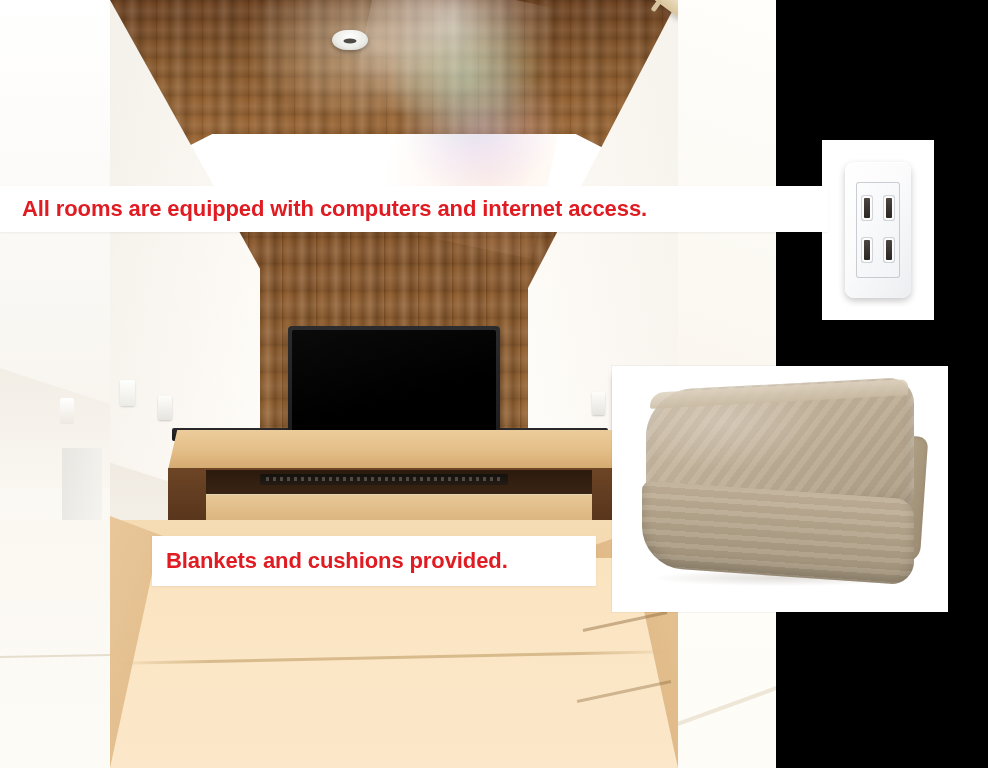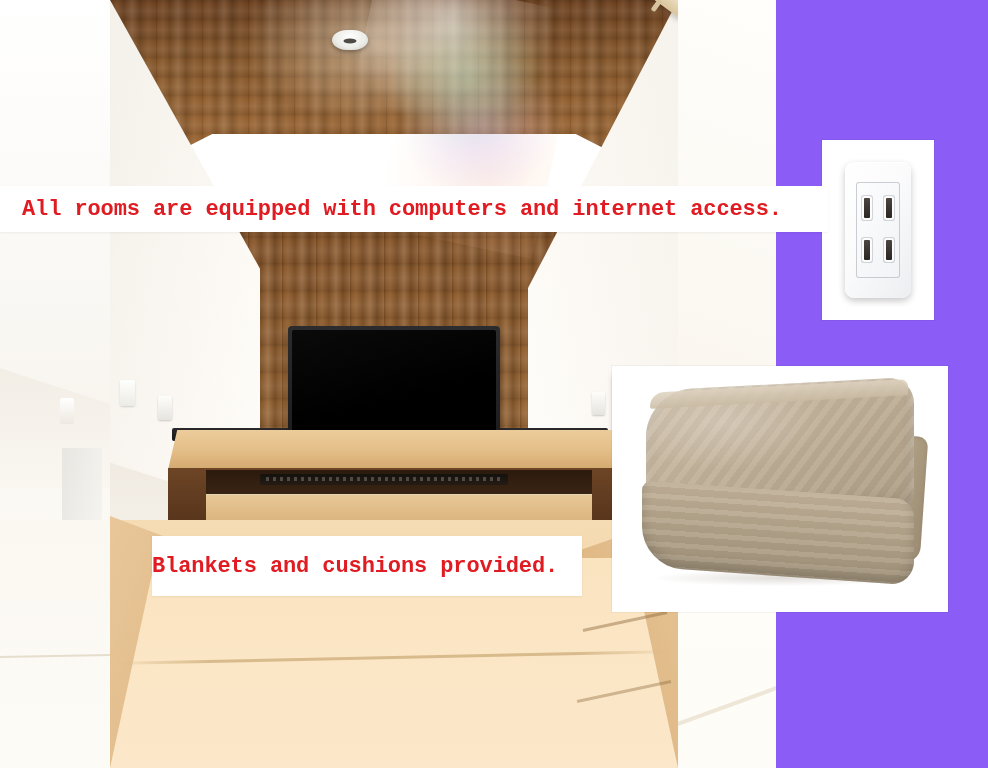--- a/index.html
+++ b/index.html
@@ -2,21 +2,21 @@
 <html><head>
 <meta charset="utf-8">
 <title>Room Amenities Info Slide</title>
 <style>
   html,body{margin:0;padding:0;}
   body{
     width:988px;height:768px;overflow:hidden;
     font-family:"Liberation Sans","DejaVu Sans",sans-serif;
     background:#fdefc8;
   }
-  .slide{position:relative;width:988px;height:768px;overflow:hidden;background:#8b5cf6;font-family:Liberation Mono, monospace;}
+  .slide{position:relative;width:988px;height:768px;overflow:hidden;background:#000000;}
 
   
   .room-photo{position:absolute;left:110px;top:0;width:568px;height:768px;overflow:hidden;background:#fff;}
 
   
   .ceiling{
     position:absolute;left:0;top:0;width:568px;height:186px;
     background:
       repeating-linear-gradient(90deg,
         rgba(0,0,0,.16) 0px, rgba(0,0,0,0) 2px, rgba(255,255,255,.05) 7px, rgba(0,0,0,.10) 14px,
@@ -302,21 +302,21 @@
   }
 
   
   .banner{
     position:absolute;background:#ffffff;display:flex;align-items:center;
     color:#e01b22;font-weight:bold;white-space:nowrap;letter-spacing:-.1px;
     box-shadow:0 1px 2px rgba(0,0,0,.06);
   }
   .banner-1{left:0;top:186px;width:806px;height:46px;font-size:22px;padding-left:22px;}
   .banner-2{left:60px;top:249px;width:704px;height:45px;font-size:22px;padding-left:22px;}
-  .banner-3{left:152px;top:536px;width:430px;height:60px;font-size:22px;}
+  .banner-3{left:152px;top:536px;width:430px;height:50px;font-size:22px;padding-left:14px;}
 </style>
 </head>
 <body>
 
 <div class="slide">
 
   <div class="band band-left">
     <div class="bl-wall"></div>
     <div class="bl-wainscot"></div>
     <div class="bl-switch"></div>

